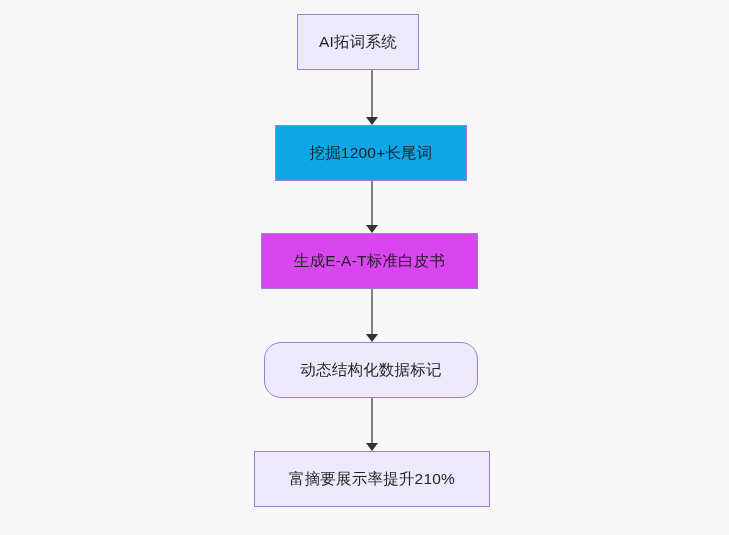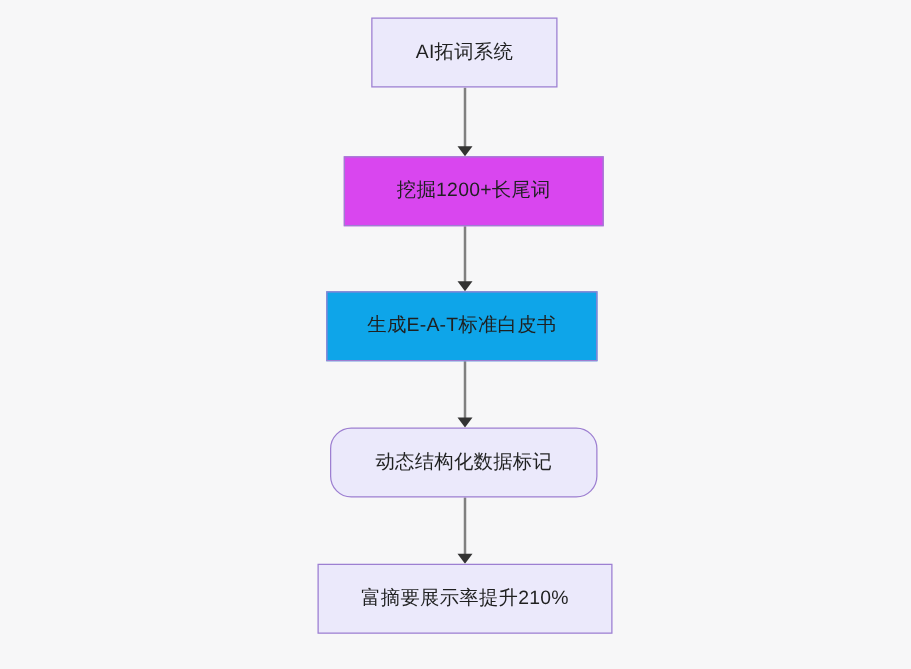--- a/index.html
+++ b/index.html
@@ -76,29 +76,29 @@
   <div class="connector" style="left: 364px; top: 289px; height: 53px;">
     <div class="connector-line" style="height: 46px; background: rgb(128, 128, 128);"></div>
     <div class="arrowhead" style="top: 45px; border-top-color: rgb(51, 51, 51);"></div>
   </div>
 
   <div class="connector" style="left: 364px; top: 398px; height: 53px;">
     <div class="connector-line" style="height: 46px; background: rgb(128, 128, 128);"></div>
     <div class="arrowhead" style="top: 45px; border-top-color: rgb(51, 51, 51);"></div>
   </div>
 
-  <div class="node" style="left: 297px; top: 14px; width: 149px; height: 56px; background: rgb(235, 233, 251); border-color: rgb(157, 127, 209); color: rgb(31, 32, 32);">
+  <div class="node" style="left: 297px; top: 14px; width: 122px; height: 56px; background: rgb(235, 233, 251); border-color: rgb(157, 127, 209); color: rgb(31, 32, 32);">
     <span class="node-label">AI拓词系统</span>
   </div>
 
-  <div class="node" style="left: 275px; top: 125px; width: 208px; height: 56px; background: #d946ef; border-color: rgb(157, 127, 209); color: rgb(31, 32, 32);">
+  <div class="node" style="left: 275px; top: 125px; width: 192px; height: 56px; background: #0ea5e9; border-color: rgb(157, 127, 209); color: rgb(31, 32, 32);">
     <span class="node-label">挖掘1200+长尾词</span>
   </div>
 
-  <div class="node" style="left: 261px; top: 233px; width: 217px; height: 56px; background: #0ea5e9; border-color: rgb(157, 127, 209); color: rgb(31, 32, 32);">
+  <div class="node" style="left: 261px; top: 233px; width: 217px; height: 56px; background: #d946ef; border-color: rgb(157, 127, 209); color: rgb(31, 32, 32);">
     <span class="node-label">生成E-A-T标准白皮书</span>
   </div>
 
   <div class="node" style="left: 264px; top: 342px; width: 214px; height: 56px; background: rgb(235, 233, 251); border-color: rgb(157, 127, 209); color: rgb(31, 32, 32); border-radius: 17px;">
     <span class="node-label">动态结构化数据标记</span>
   </div>
 
   <div class="node" style="left: 254px; top: 451px; width: 236px; height: 56px; background: rgb(235, 233, 251); border-color: rgb(157, 127, 209); color: rgb(31, 32, 32);">
     <span class="node-label">富摘要展示率提升210%</span>
   </div>

